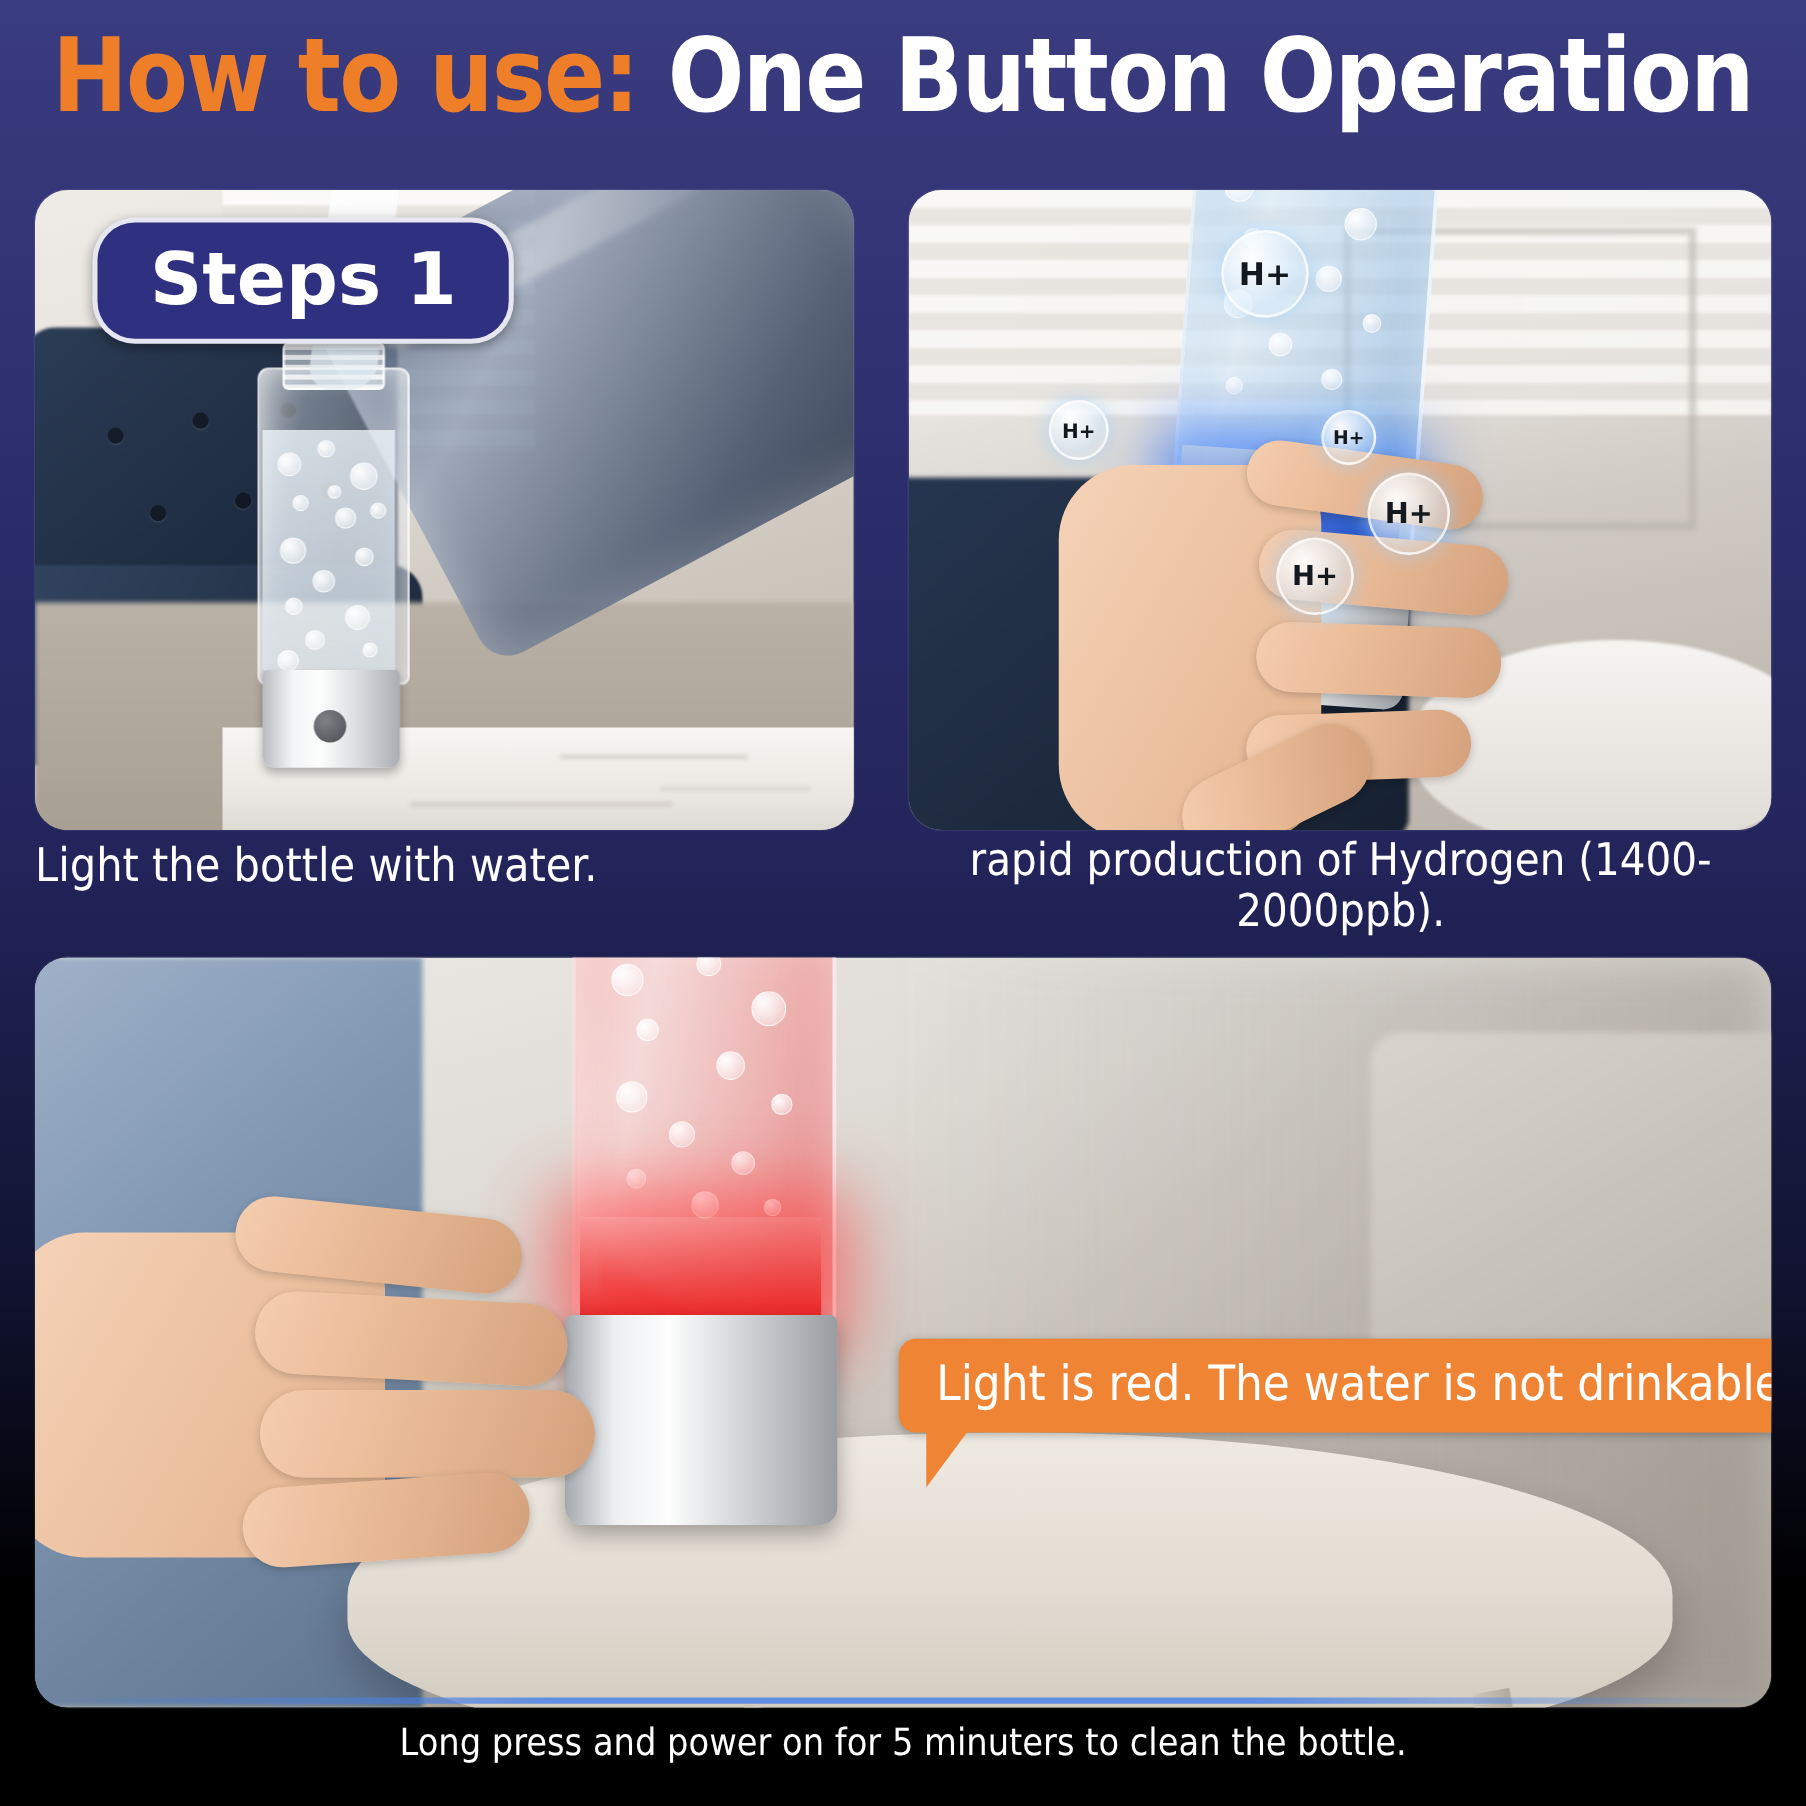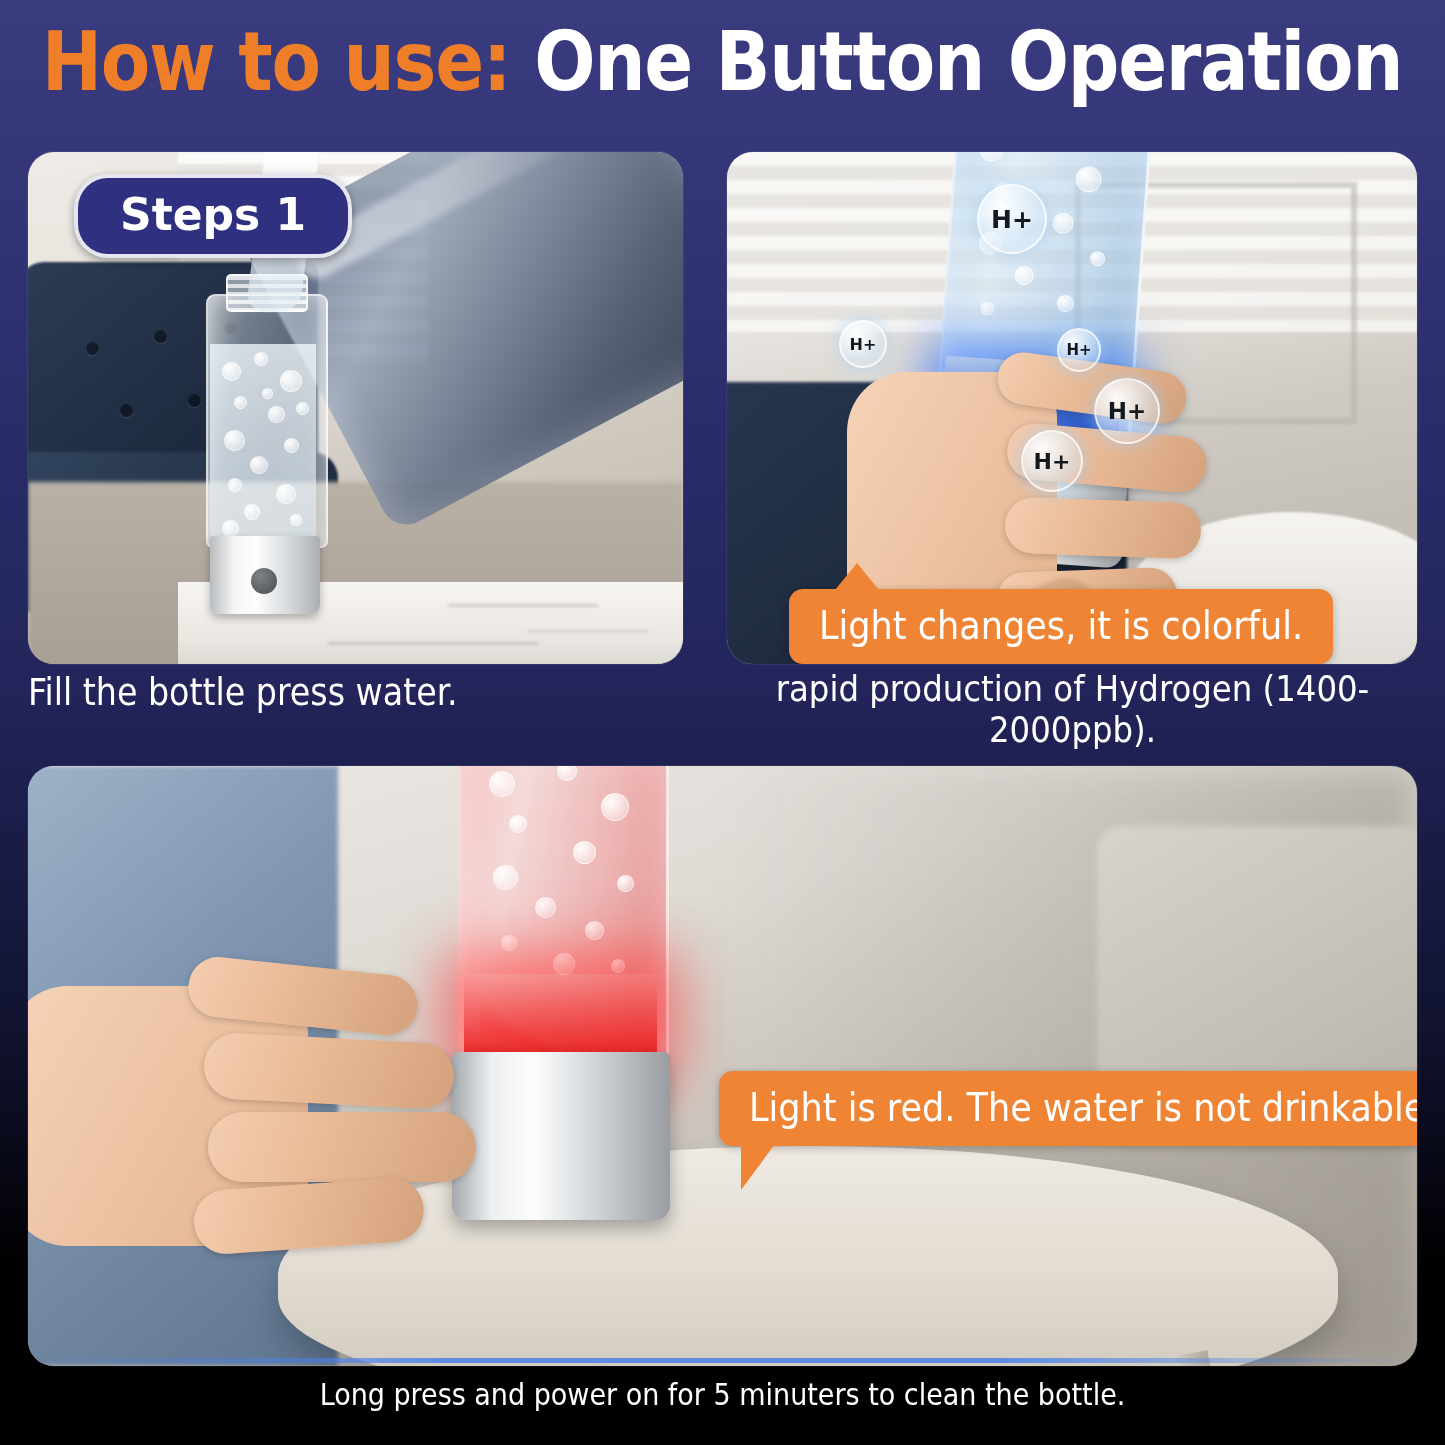--- a/index.html
+++ b/index.html
@@ -49,21 +49,21 @@
   #cap1{left:28px;top:672px;width:655px;font-size:37px;text-align:left;}
   #cap2{left:700px;top:668px;width:745px;font-size:36px;}
   #cap3{left:28px;top:1378px;width:1389px;font-size:30px;}
 
   
   .badge{
     position:absolute;z-index:6;
     background:#2f3180;color:#fff;
     border:4px solid rgba(255,255,255,.88);
     border-radius:34px;
-    font-size:44px;font-weight:700;
+    font-size:58px;font-weight:700;
     padding:11px 42px 14px 42px;
     box-shadow:0 3px 9px rgba(0,0,0,.35);
     white-space:nowrap;
     font-family:"DejaVu Sans", sans-serif;
   }
   #badge1{left:46px;top:22px;}
   #badge2{right:30px;top:22px;}
   #badge3{left:46px;top:22px;}
 
   
@@ -285,21 +285,21 @@
           <div class="bub" style="left:52px;top:44px;width:9px;height:9px;"></div>
           <div class="bub" style="left:86px;top:58px;width:11px;height:11px;"></div>
         </div>
         <div class="b1-base"></div>
         <div class="b1-btn"></div>
       </div>
     </div>
     <div class="badge" id="badge1">Steps 1</div>
   </div>
 
-  <div class="caption" id="cap1">Fill the bottle press water.</div>
+  <div class="caption" id="cap1">Light the bottle with water.</div>
 
   <div class="panel" id="panel2">
     <div class="scene">
       <div class="s2-bg"></div>
       <div class="s2-blinds"></div>
       <div class="s2-shelf"></div>
       <div class="s2-sofa"></div>
       <div class="s2-table"></div>
 
       <div class="hand2">
@@ -330,24 +330,20 @@
       </div>
 
       <div class="hplus" style="left:250px;top:32px;width:66px;height:66px;font-size:25px;">H+</div>
       <div class="hplus" style="left:330px;top:176px;width:40px;height:40px;font-size:15px;">H+</div>
 
       <div class="hplus" style="left:310px;top:176px;width:46px;height:46px;font-size:17px;opacity:0;"></div>
       <div class="hplus" style="left:367px;top:226px;width:62px;height:62px;font-size:23px;">H+</div>
       <div class="hplus" style="left:294px;top:278px;width:58px;height:58px;font-size:22px;">H+</div>
       <div class="hplus" style="left:112px;top:168px;width:44px;height:44px;font-size:16px;">H+</div>
 
-      <div class="callout" id="callout2">
-        <div class="tail"></div>
-        <span>Light changes, it is colorful.</span>
-      </div>
     </div>
   </div>
 
   <div class="caption" id="cap2">
     <div>rapid production of Hydrogen (1400-2000ppb).</div>
   </div>
 
   <div class="panel" id="panel3">
     <div class="scene">
       <div class="s3-bg"></div>

